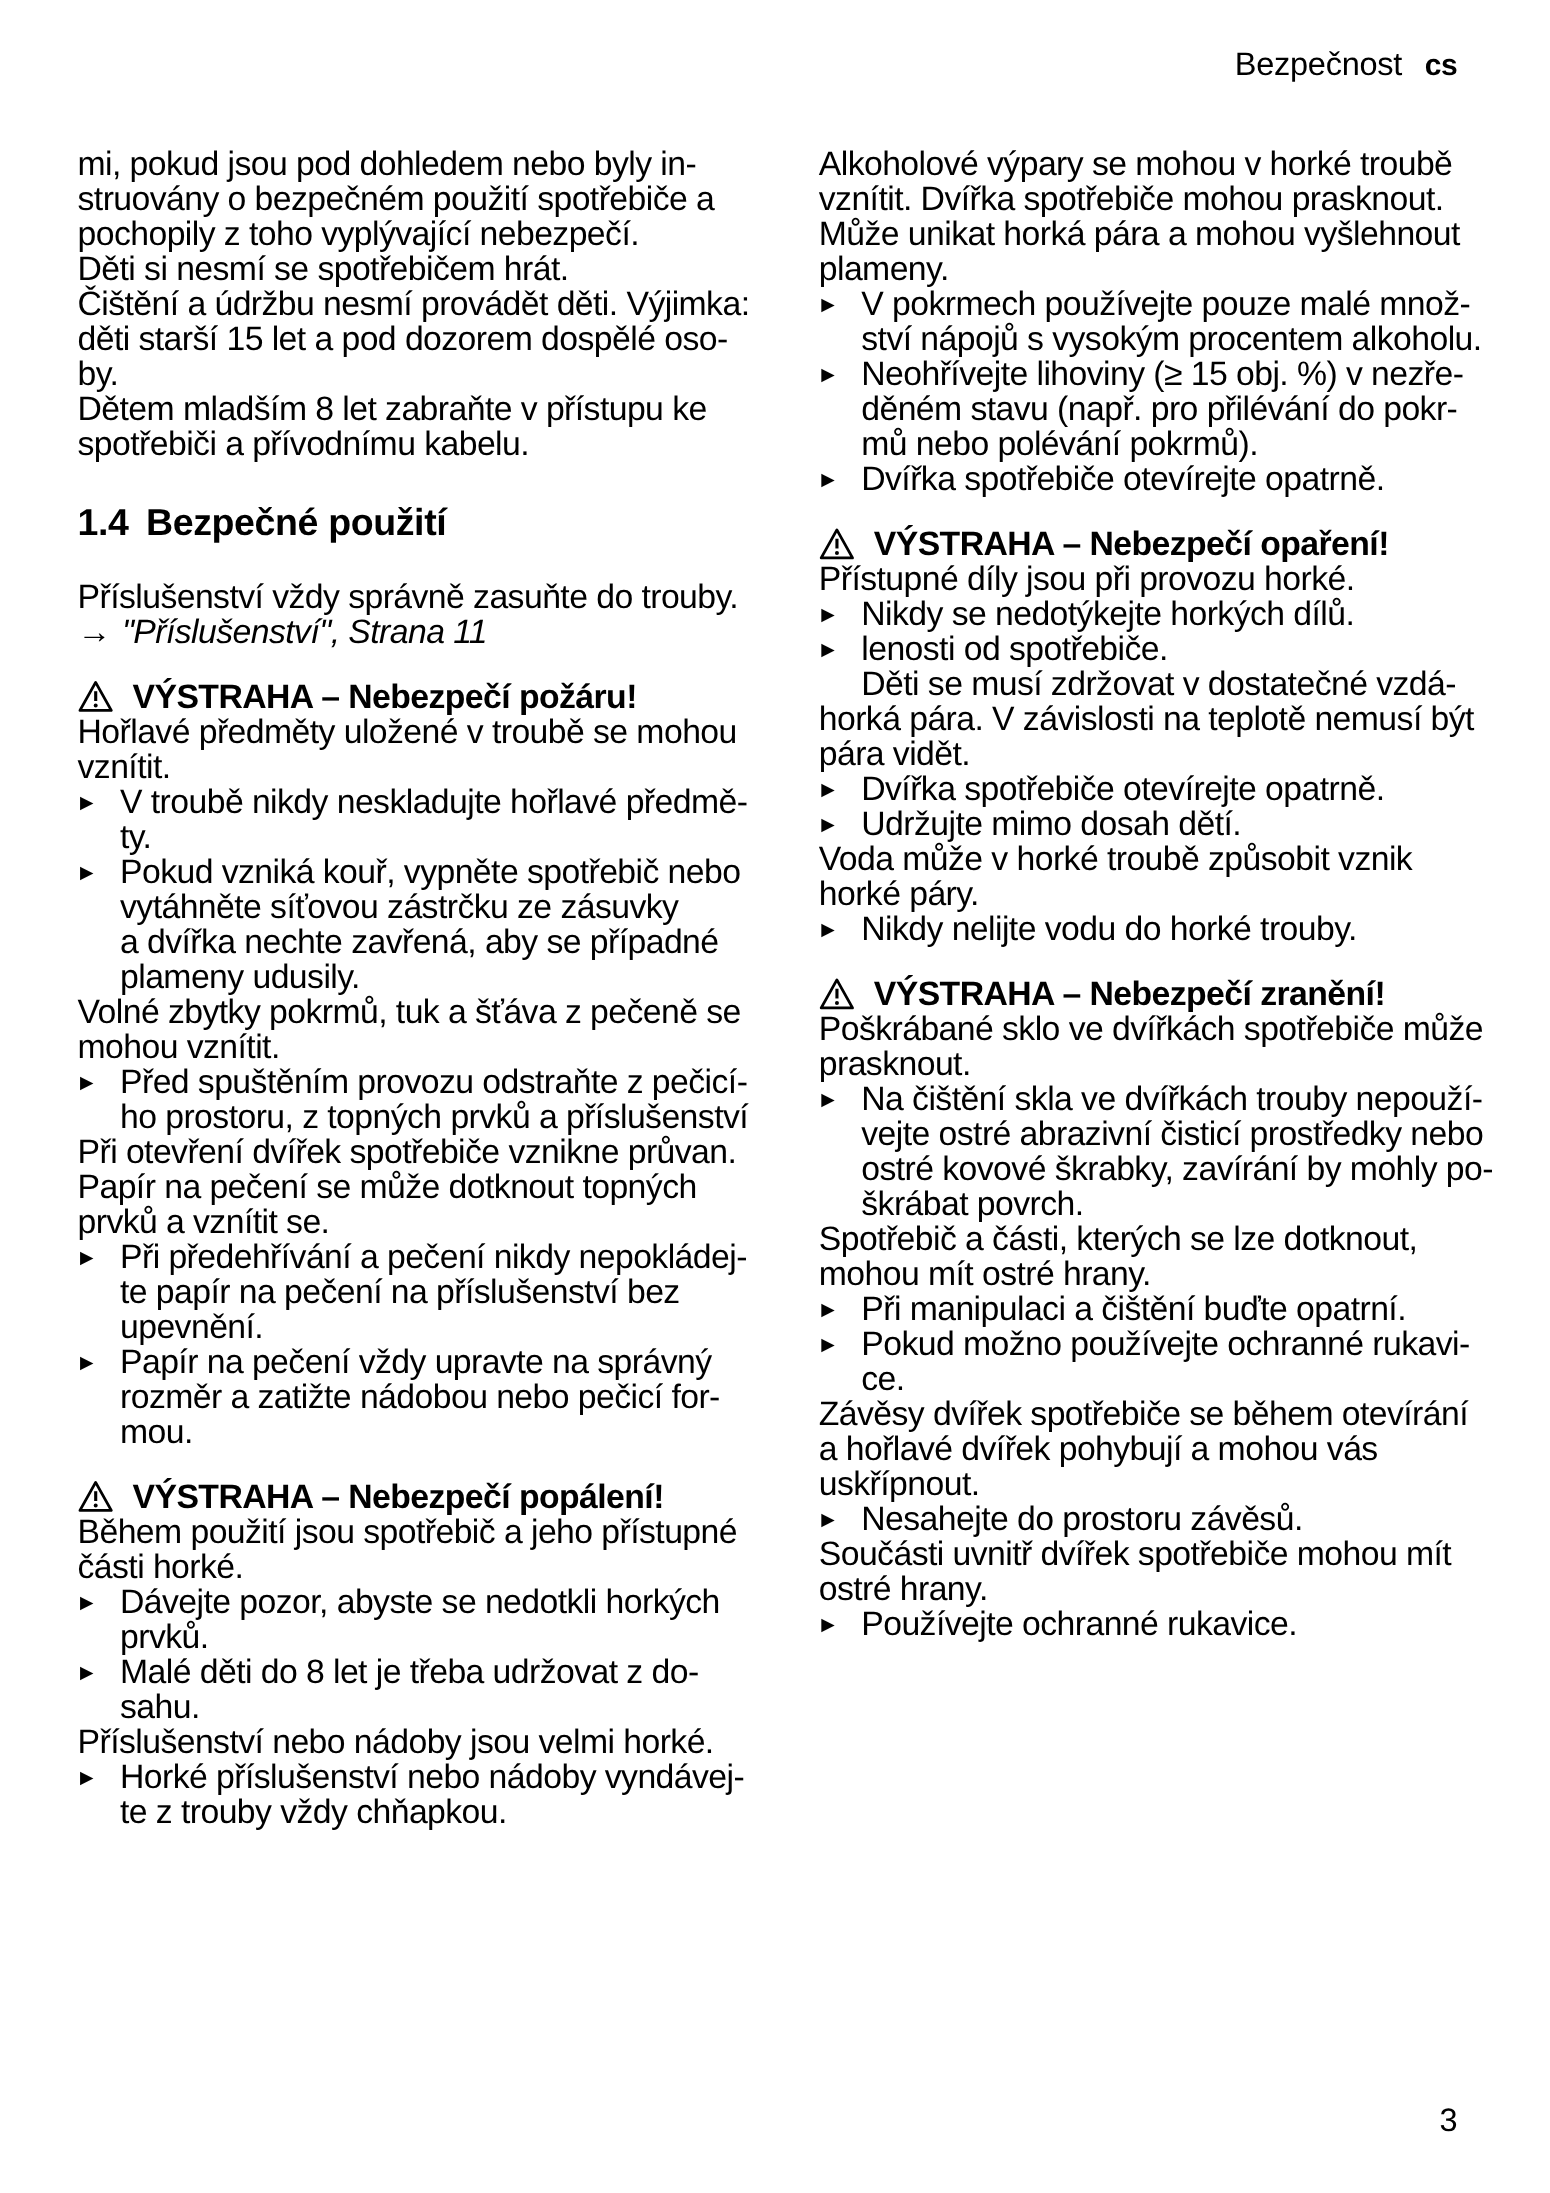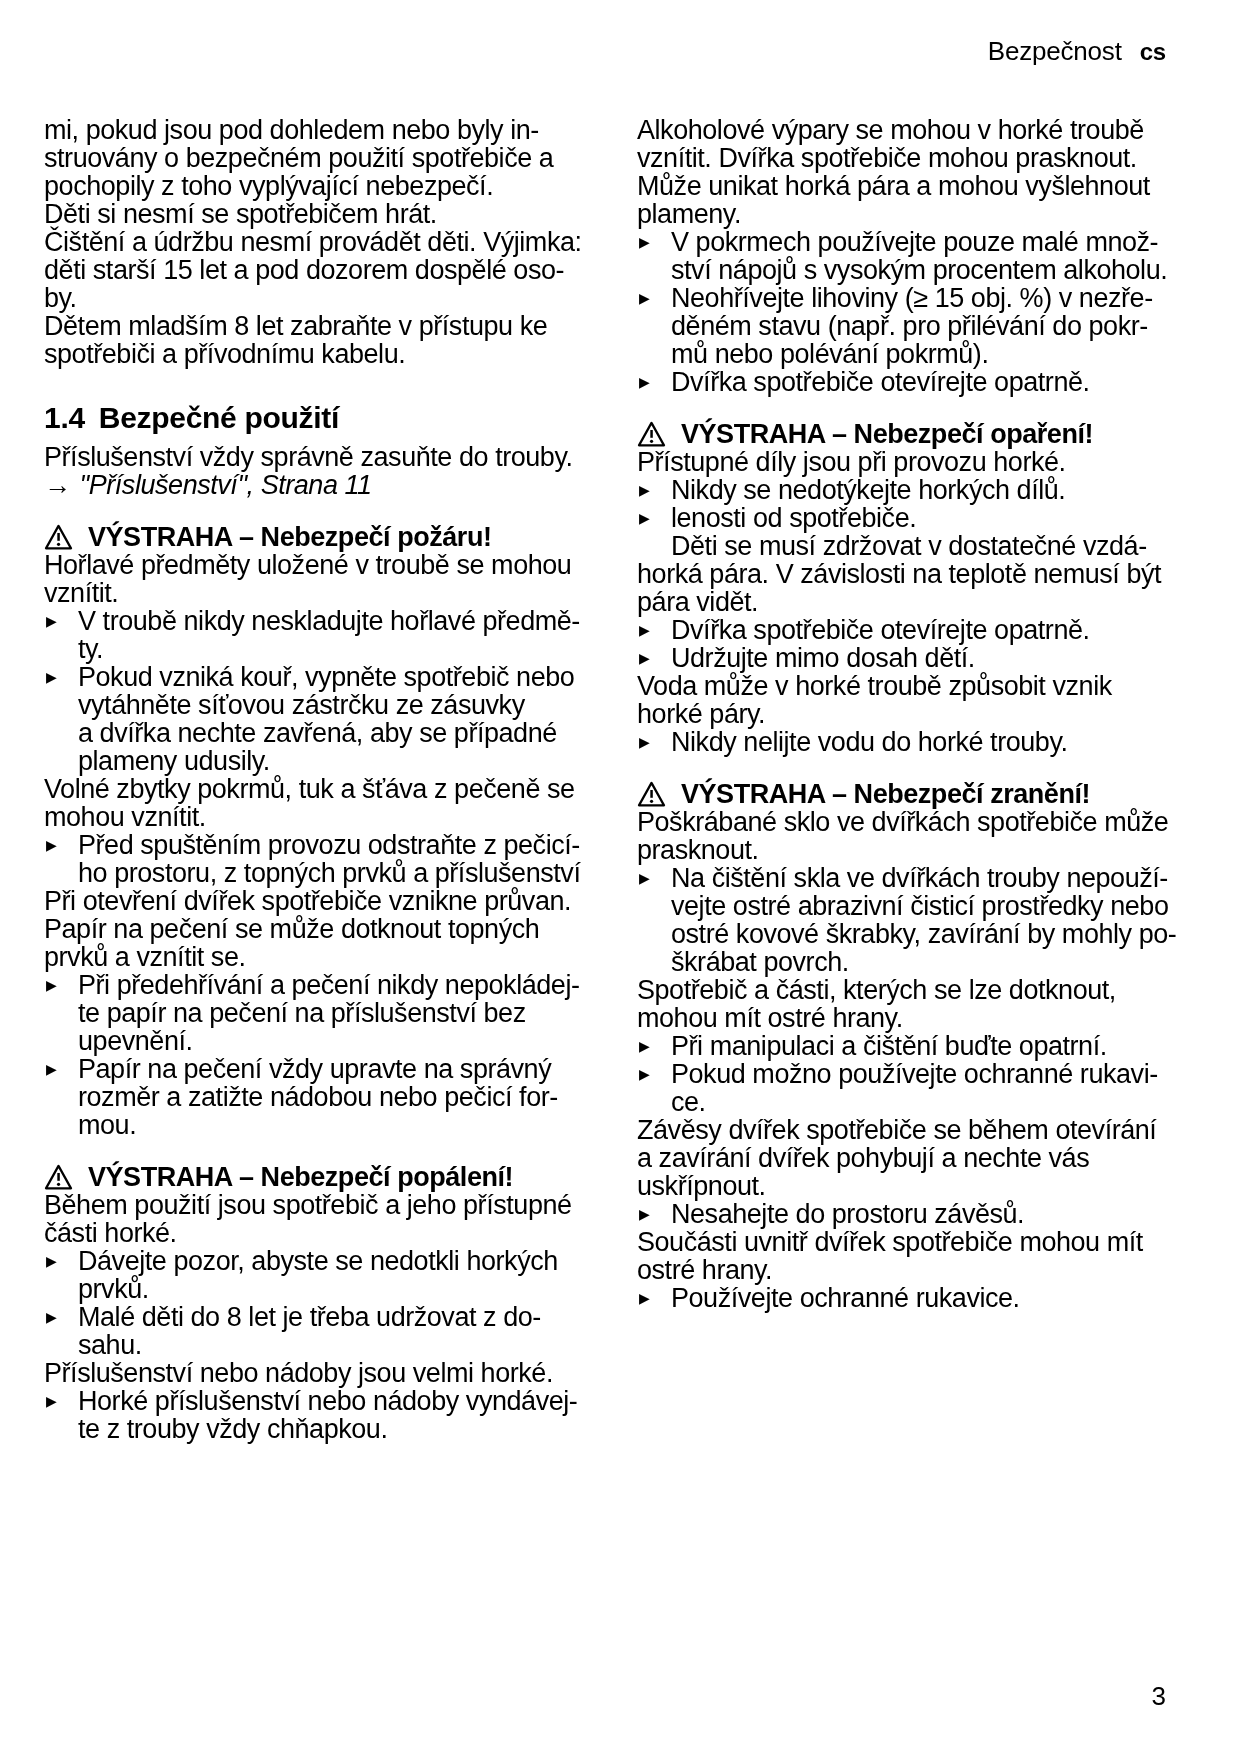--- a/index.html
+++ b/index.html
@@ -4,21 +4,21 @@
 <style>
   html, body { margin: 0; padding: 0; }
   body {
     width: 1240px; height: 1754px;
     background: #ffffff; color: #000000;
     font-family: "Liberation Sans", sans-serif;
     position: relative; overflow: hidden;
   }
   .page {
     position: absolute; inset: 0;
-    padding: 36px 74px 0 44px;
+    padding: 36px 74px 0 62px;
     box-sizing: border-box;
   }
   
   .page-header {
     text-align: right;
     font-size: 26px;
     line-height: 30px;
     letter-spacing: -0.2px;
   }
   .page-header .lang {
@@ -49,21 +49,21 @@
   .bullet-text { min-width: 0; }
   .warning-heading {
     display: flex;
     align-items: center;
     gap: 15px;
     margin-top: 24px;
     font-weight: bold;
   }
   .warning-heading svg { display: block; flex: 0 0 auto; }
   .section-heading {
-    margin: 34px 0 9px 0;
+    margin: 34px 0 28px 0;
     font-size: 30px;
     line-height: 32px;
     font-weight: bold;
     letter-spacing: -0.3px;
     white-space: nowrap;
   }
   .section-heading .num { margin-right: 14px; }
   .reference { white-space: nowrap; }
   .reference .arrow { font-style: normal; margin-right: 9px; }
   .reference .ref-text { font-style: italic; }
@@ -322,21 +322,21 @@
         </div>
         <div class="bullet">
           <span class="marker">▶</span>
           <div class="bullet-text">
             <div class="line">Pokud možno používejte ochranné rukavi-</div>
             <div class="line">ce.</div>
           </div>
         </div>
         <div class="para">
           <div class="line">Závěsy dvířek spotřebiče se během otevírání</div>
-          <div class="line">a zavírání dvířek pohybují a nechte vás</div>
+          <div class="line">a hořlavé dvířek pohybují a mohou vás</div>
           <div class="line">uskřípnout.</div>
         </div>
         <div class="bullet">
           <span class="marker">▶</span>
           <div class="bullet-text">
             <div class="line">Nesahejte do prostoru závěsů.</div>
           </div>
         </div>
         <div class="para">
           <div class="line">Součásti uvnitř dvířek spotřebiče mohou mít</div>

